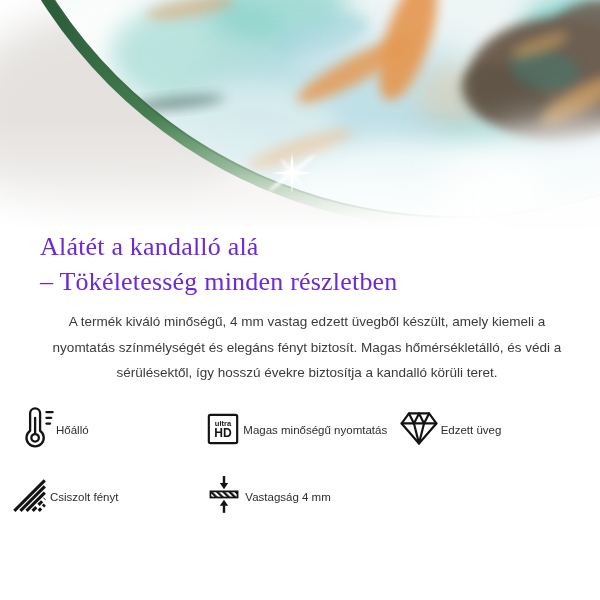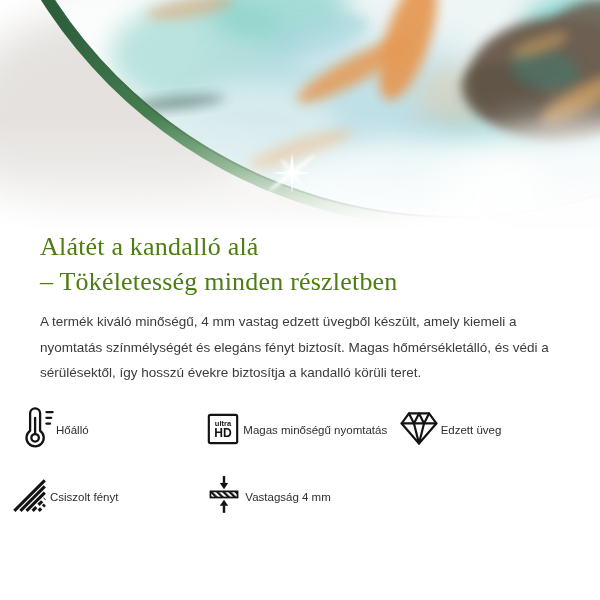--- a/index.html
+++ b/index.html
@@ -1,23 +1,23 @@
 <!DOCTYPE html>
 <html><head>
 <meta charset="utf-8">
 <style>
   html,body{margin:0;padding:0;background:#ffffff;}
   .page{position:relative;width:600px;height:600px;overflow:hidden;background:#ffffff;
         font-family:"Liberation Sans", sans-serif;}
   .hero{position:absolute;left:0;top:0;width:600px;height:230px;}
   .headline{position:absolute;left:40px;top:229px;margin:0;font-family:"Liberation Serif", serif;
-            font-weight:400;font-size:26px;line-height:35px;color:#4d7c0f;letter-spacing:.2px;}
+            font-weight:400;font-size:26px;line-height:35px;color:#6d28d9;letter-spacing:.2px;}
   .headline .hl{display:block;}
   .desc{position:absolute;left:40px;top:309px;width:534px;margin:0;font-size:13.5px;
-        line-height:25.5px;color:#3b3b3b;}
+        line-height:25.5px;color:#3b3b3b;text-align:center;}
   .features{position:absolute;left:10px;top:401px;width:580px;display:grid;
             grid-template-columns:repeat(3,1fr);row-gap:19px;}
   .feature{display:flex;align-items:center;}
   .icon-box{height:48px;display:flex;align-items:flex-end;justify-content:center;}
   .label{margin-top:9px;font-size:11.5px;color:#2d2d2d;white-space:nowrap;text-align:center;}
   .ico{stroke:#131313;fill:none;stroke-width:2.4;stroke-linecap:round;stroke-linejoin:round;}
 </style>
 </head>
 <body>
 

